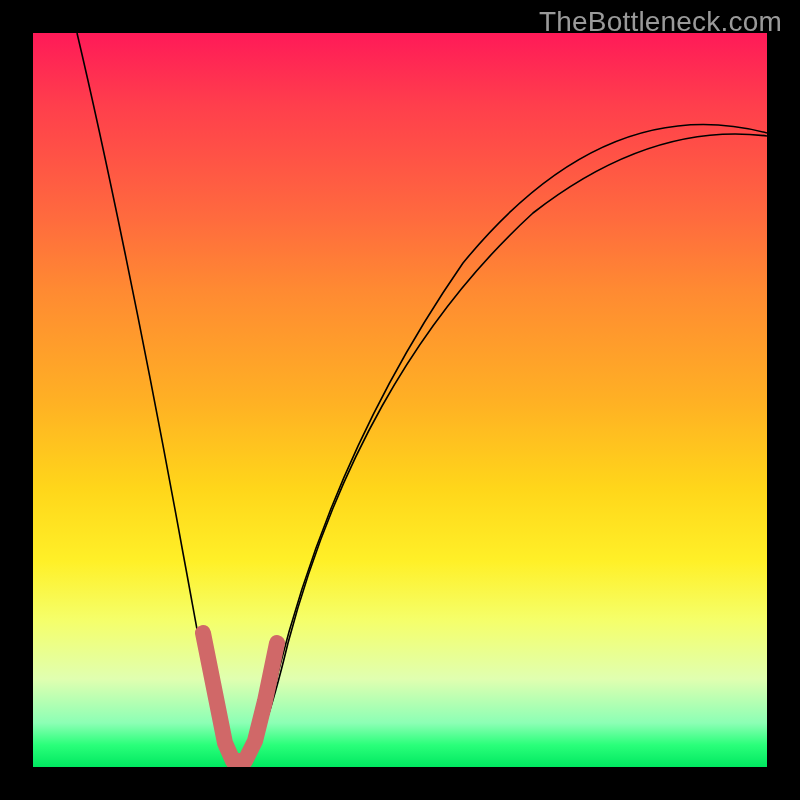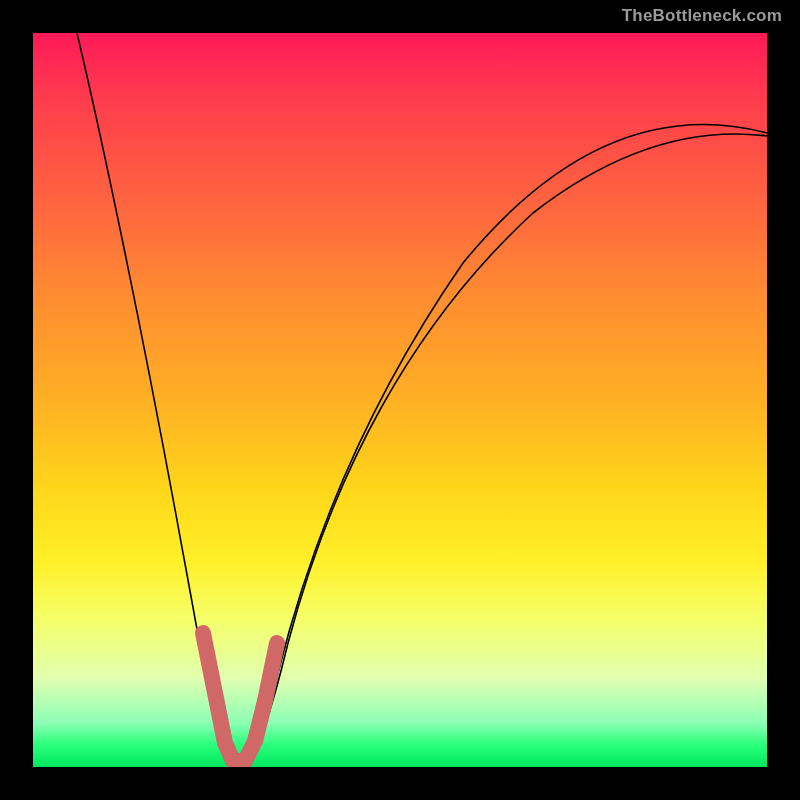--- a/index.html
+++ b/index.html
@@ -47,22 +47,22 @@
     left: 0;
     top: 0;
     width: 734px;
     height: 734px;
   }
   .watermark {
     position: absolute;
     top: 6px;
     right: 18px;
     color: #9a9a9a;
-    font-size: 17px;
-    font-weight: 700;
+    font-size: 28px;
+    font-weight: 400;
     letter-spacing: 0.2px;
   }
 </style>
 </head>
 <body>
 
 <div class="frame">
   <div class="plot">
     <svg class="curves" viewBox="0 0 734 734" preserveAspectRatio="none">
 

